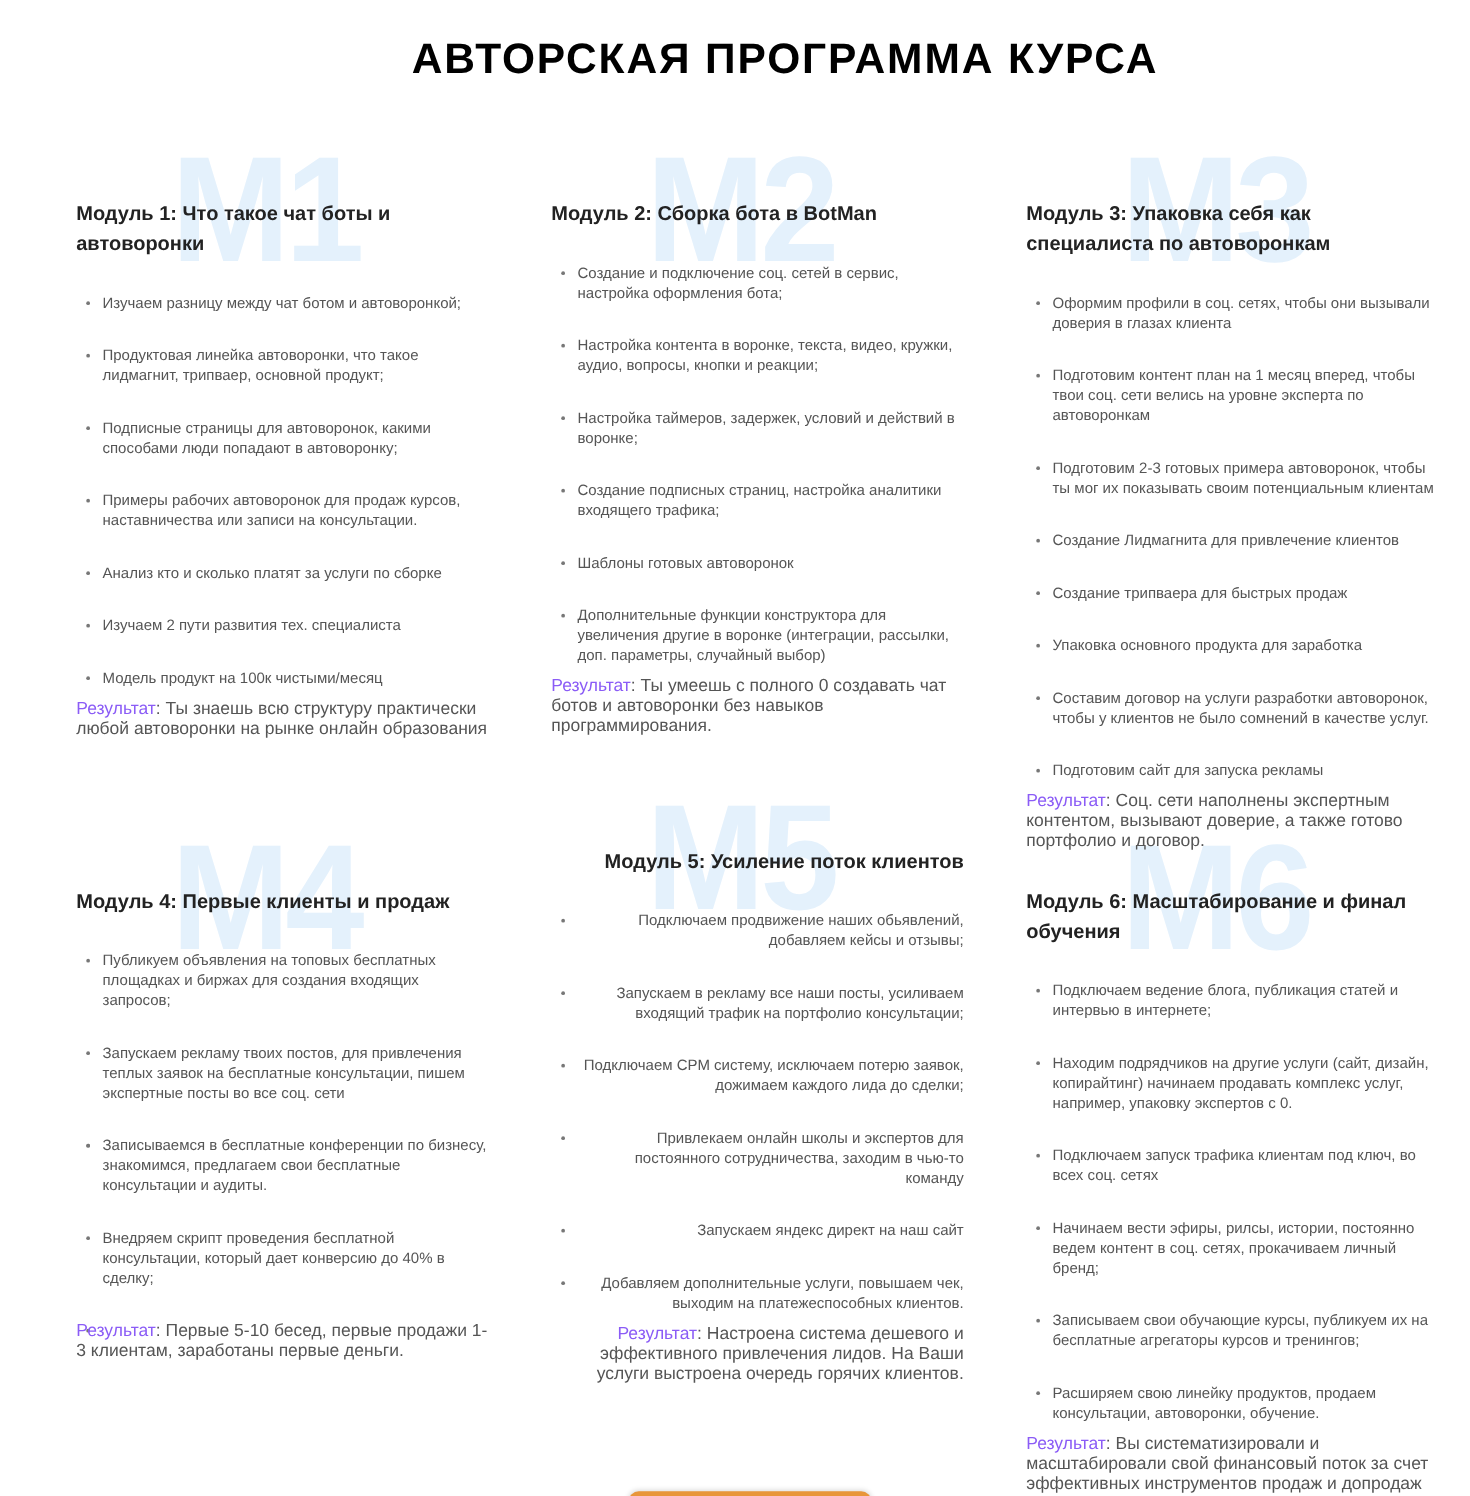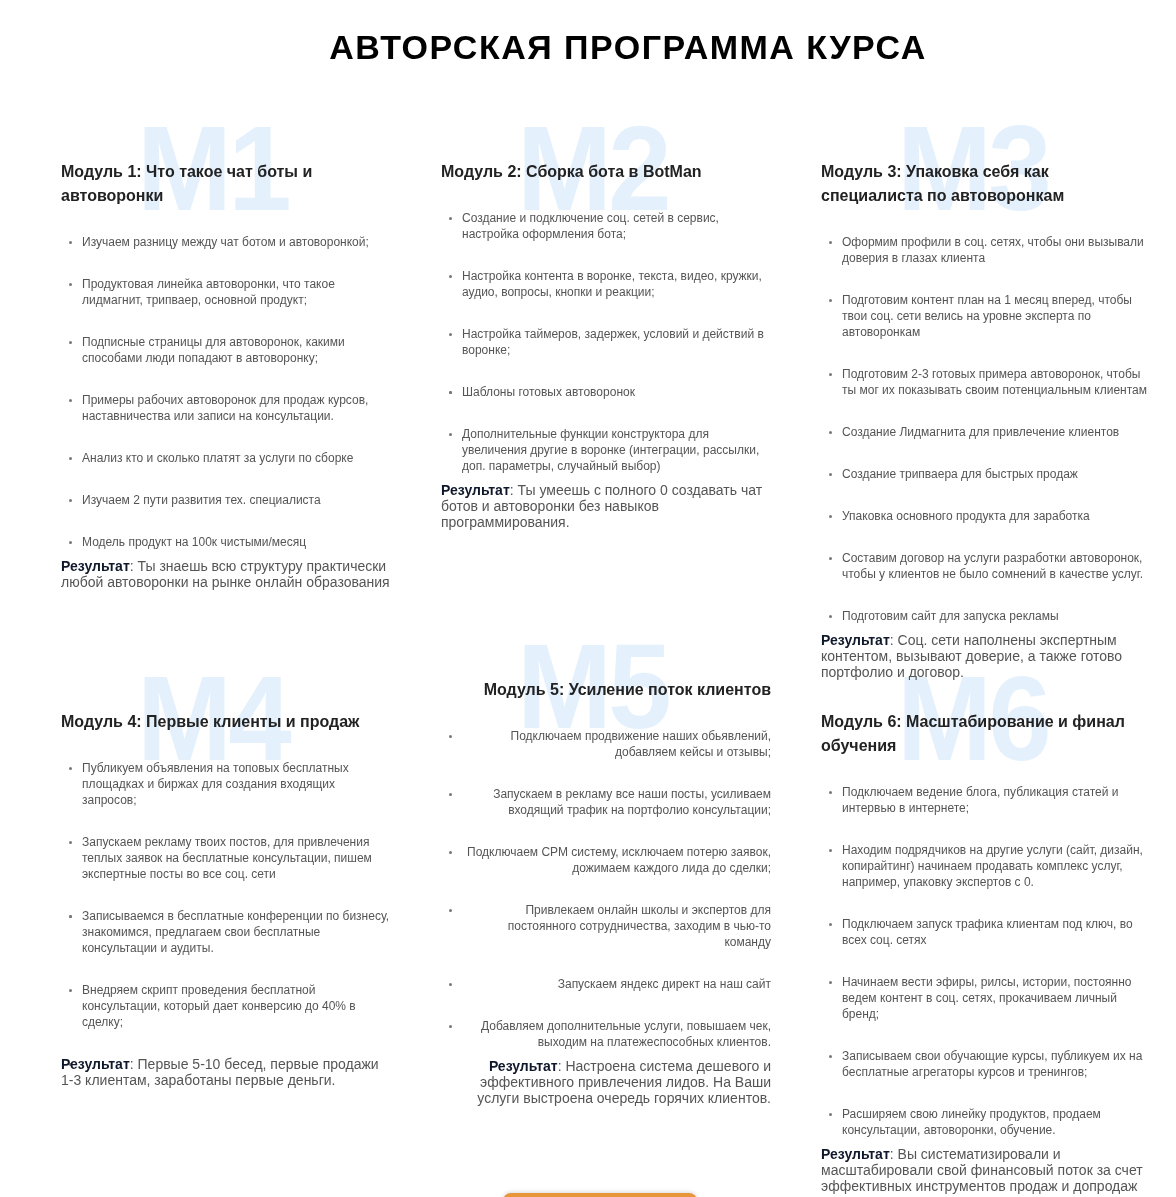--- a/index.html
+++ b/index.html
@@ -36,21 +36,21 @@
       font-size: 12px; line-height: 16px; color: #555555; margin-top: 26px;
     }
     .bullet {
       position: absolute; left: 0; top: 7px; width: 3px; height: 3px;
       border-radius: 50%; background: #777777;
     }
     .result {
       position: relative; z-index: 1; margin: 0;
       font-size: 14px; line-height: 16px; color: #555555;
     }
-    .result-label { font-weight: bold; color: #0f172a; }
+    .result-label { font-weight: normal; color: #8b5cf6; }
     .cta-button {
       position: absolute; left: 503px; top: 1193px; width: 194px; height: 40px;
       background: #e8963a; border: none; border-radius: 8px;
       box-shadow: 0 -1px 4px rgba(0,0,0,0.15); cursor: pointer;
     }
   </style>
 </head>
 <body>
 
 <h1 class="page-title">АВТОРСКАЯ ПРОГРАММА КУРСА</h1>
@@ -70,21 +70,21 @@
       </ul>
       <p class="result"><span class="result-label">Результат</span><span>: Ты знаешь всю структуру практически любой автоворонки на рынке онлайн образования</span></p>
     </div>
     <div class="module" style="left: 441px; top: 160px;">
       <div class="watermark">M2</div>
       <h3 class="module-title">Модуль 2: Сборка бота в BotMan</h3>
       <ul class="module-list">
         <li><span class="bullet"></span><span>Создание и подключение соц. сетей в сервис, настройка оформления бота;</span></li>
         <li><span class="bullet"></span><span>Настройка контента в воронке, текста, видео, кружки, аудио, вопросы, кнопки и реакции;</span></li>
         <li><span class="bullet"></span><span>Настройка таймеров, задержек, условий и действий в воронке;</span></li>
-        <li><span class="bullet"></span></li>
+        <li><span class="bullet"></span><span>Создание подписных страниц, настройка аналитики входящего трафика;</span></li>
         <li><span class="bullet"></span><span>Шаблоны готовых автоворонок</span></li>
         <li><span class="bullet"></span><span>Дополнительные функции конструктора для увеличения другие в воронке (интеграции, рассылки, доп. параметры, случайный выбор)</span></li>
       </ul>
       <p class="result"><span class="result-label">Результат</span><span>: Ты умеешь с полного 0 создавать чат ботов и автоворонки без навыков программирования.</span></p>
     </div>
     <div class="module" style="left: 821px; top: 160px;">
       <div class="watermark">M3</div>
       <h3 class="module-title">Модуль 3: Упаковка себя как специалиста по автоворонкам</h3>
       <ul class="module-list">
         <li><span class="bullet"></span><span>Оформим профили в соц. сетях, чтобы они вызывали доверия в глазах клиента</span></li>

